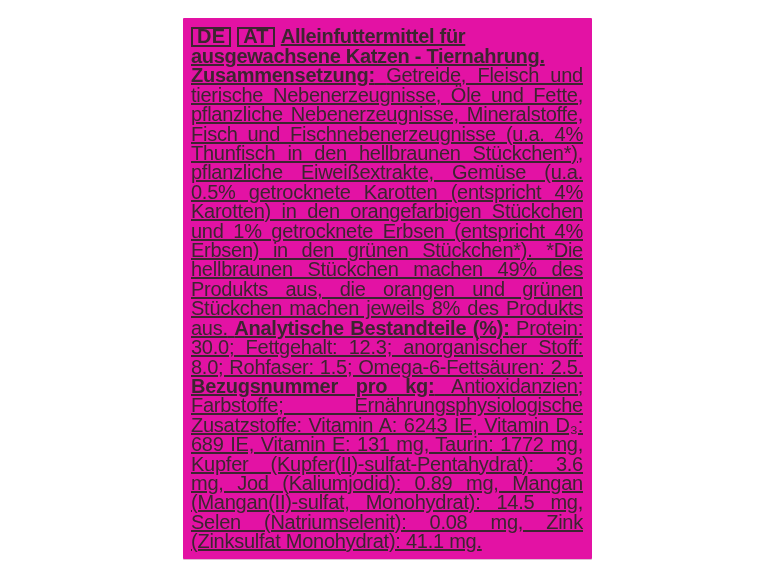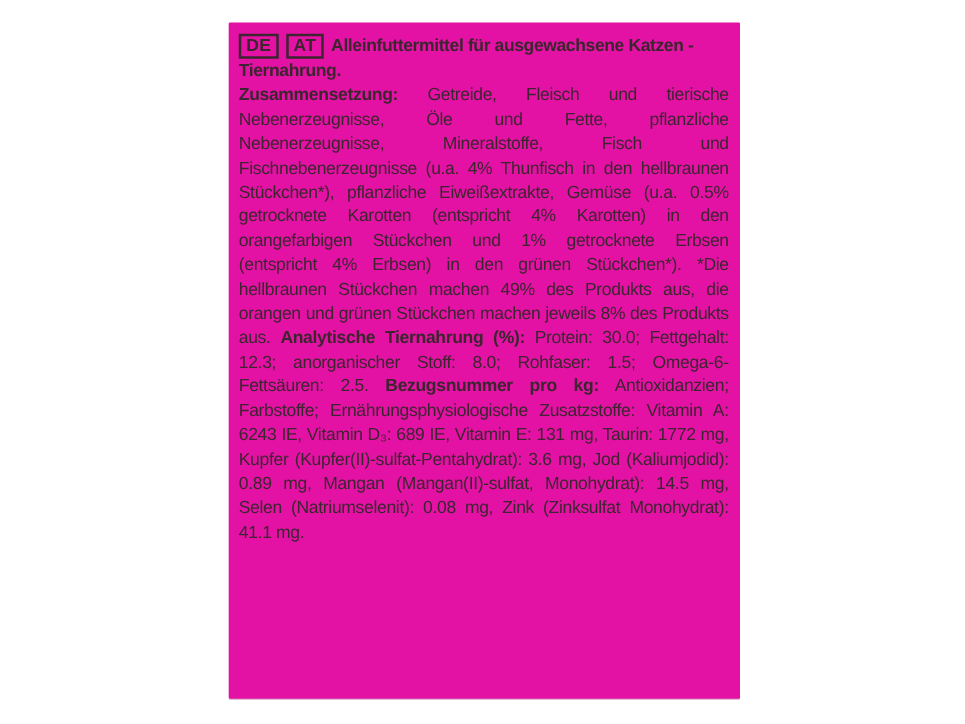--- a/index.html
+++ b/index.html
@@ -18,24 +18,25 @@
     top: 18px;
     width: 409px;
     height: 541px;
     background: var(--label-bg, #e312a4);
     color: var(--label-fg, #3d2530);
     padding: 9px 9px 8px 8px;
     border-radius: 1px;
     box-shadow: 0 1px 0 rgba(120,0,80,0.25);
   }
   .label-text {
-    font-size: 14px;
+    font-size: 20px;
     line-height: 19.4px;
     letter-spacing: -0.25px;
     text-align: justify;
+    text-decoration: underline;
   }
   .title-line {
     font-weight: 700;
     text-align: left;
     letter-spacing: -0.3px;
   }
   .country-badge {
     display: inline-block;
     border: 2px solid currentColor;
     padding: 0 4px 1px 4px;
@@ -53,21 +54,21 @@
 
 <div class="screen">
   <div class="label">
     <div class="label-text">
 
       <p class="title-line"><span class="country-badge">DE</span><span class="country-badge">AT</span><span>Alleinfuttermittel für ausgewachsene Katzen - Tiernahrung.</span></p>
 
       <p>
         <span class="hd">Zusammensetzung:</span>
         <span>Getreide, Fleisch und tierische Nebenerzeugnisse, Öle und Fette, pflanzliche Nebenerzeugnisse, Mineralstoffe, Fisch und Fischnebenerzeugnisse (u.a. 4% Thunfisch in den hellbraunen Stückchen*), pflanzliche Eiweißextrakte, Gemüse (u.a. 0.5% getrocknete Karotten (entspricht 4% Karotten) in den orangefarbigen Stückchen und 1% getrocknete Erbsen (entspricht 4% Erbsen) in den grünen Stückchen*). *Die hellbraunen Stückchen machen 49% des Produkts aus, die orangen und grünen Stückchen machen jeweils 8% des Produkts aus.</span>
-        <span class="hd">Analytische Tiernahrung (%):</span>
+        <span class="hd">Analytische Bestandteile (%):</span>
         <span>Protein: 30.0; Fettgehalt: 12.3; anorganischer Stoff: 8.0; Rohfaser: 1.5; Omega-6-Fettsäuren: 2.5.</span>
         <span class="hd">Bezugsnummer pro kg:</span>
         <span>Antioxidanzien; Farbstoffe; Ernährungsphysiologische Zusatzstoffe: Vitamin A: 6243 IE, Vitamin D₃: 689 IE, Vitamin E: 131 mg, Taurin: 1772 mg, Kupfer (Kupfer(II)-sulfat-Pentahydrat): 3.6 mg, Jod (Kaliumjodid): 0.89 mg, Mangan (Mangan(II)-sulfat, Monohydrat): 14.5 mg, Selen (Natriumselenit): 0.08 mg, Zink (Zinksulfat Monohydrat): 41.1 mg.</span>
       </p>
 
 
     </div>
   </div>
 </div>
 

